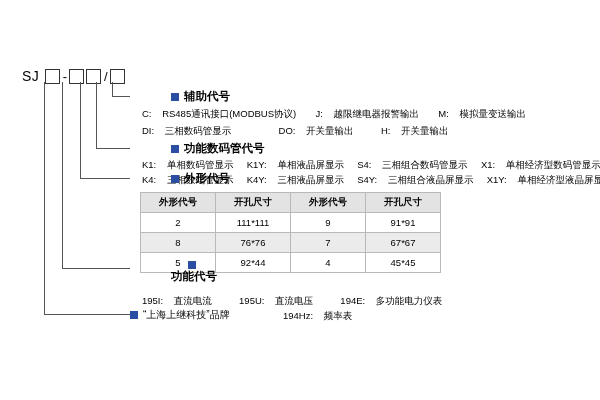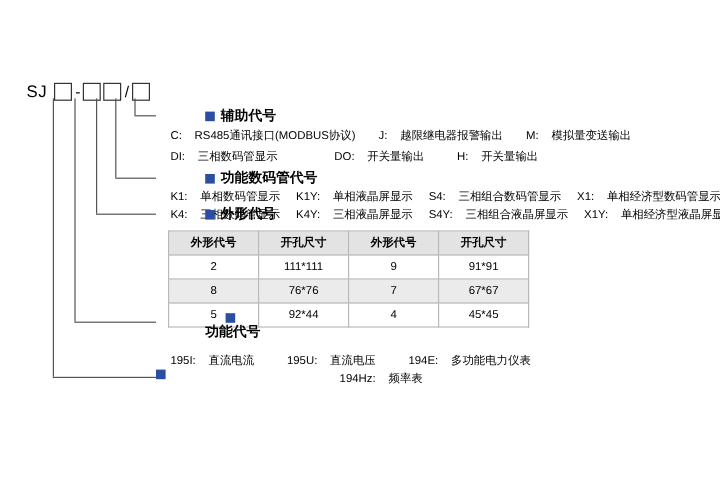--- a/index.html
+++ b/index.html
@@ -268,15 +268,16 @@
     <span>194E:</span>
     <span class="sp-s"></span><span>多功能电力仪表</span>
   </div>
   <div class="txt" style="left:283px; top:308px;">
     <span>194Hz:</span>
     <span class="sp-s"></span><span>频率表</span>
   </div>
 
   <div class="brand" style="left:130px; top:308px;">
     <span class="bullet"></span>
+    <span>“上海上继科技”品牌</span>
   </div>
 
 </div>
 
 </body></html>

